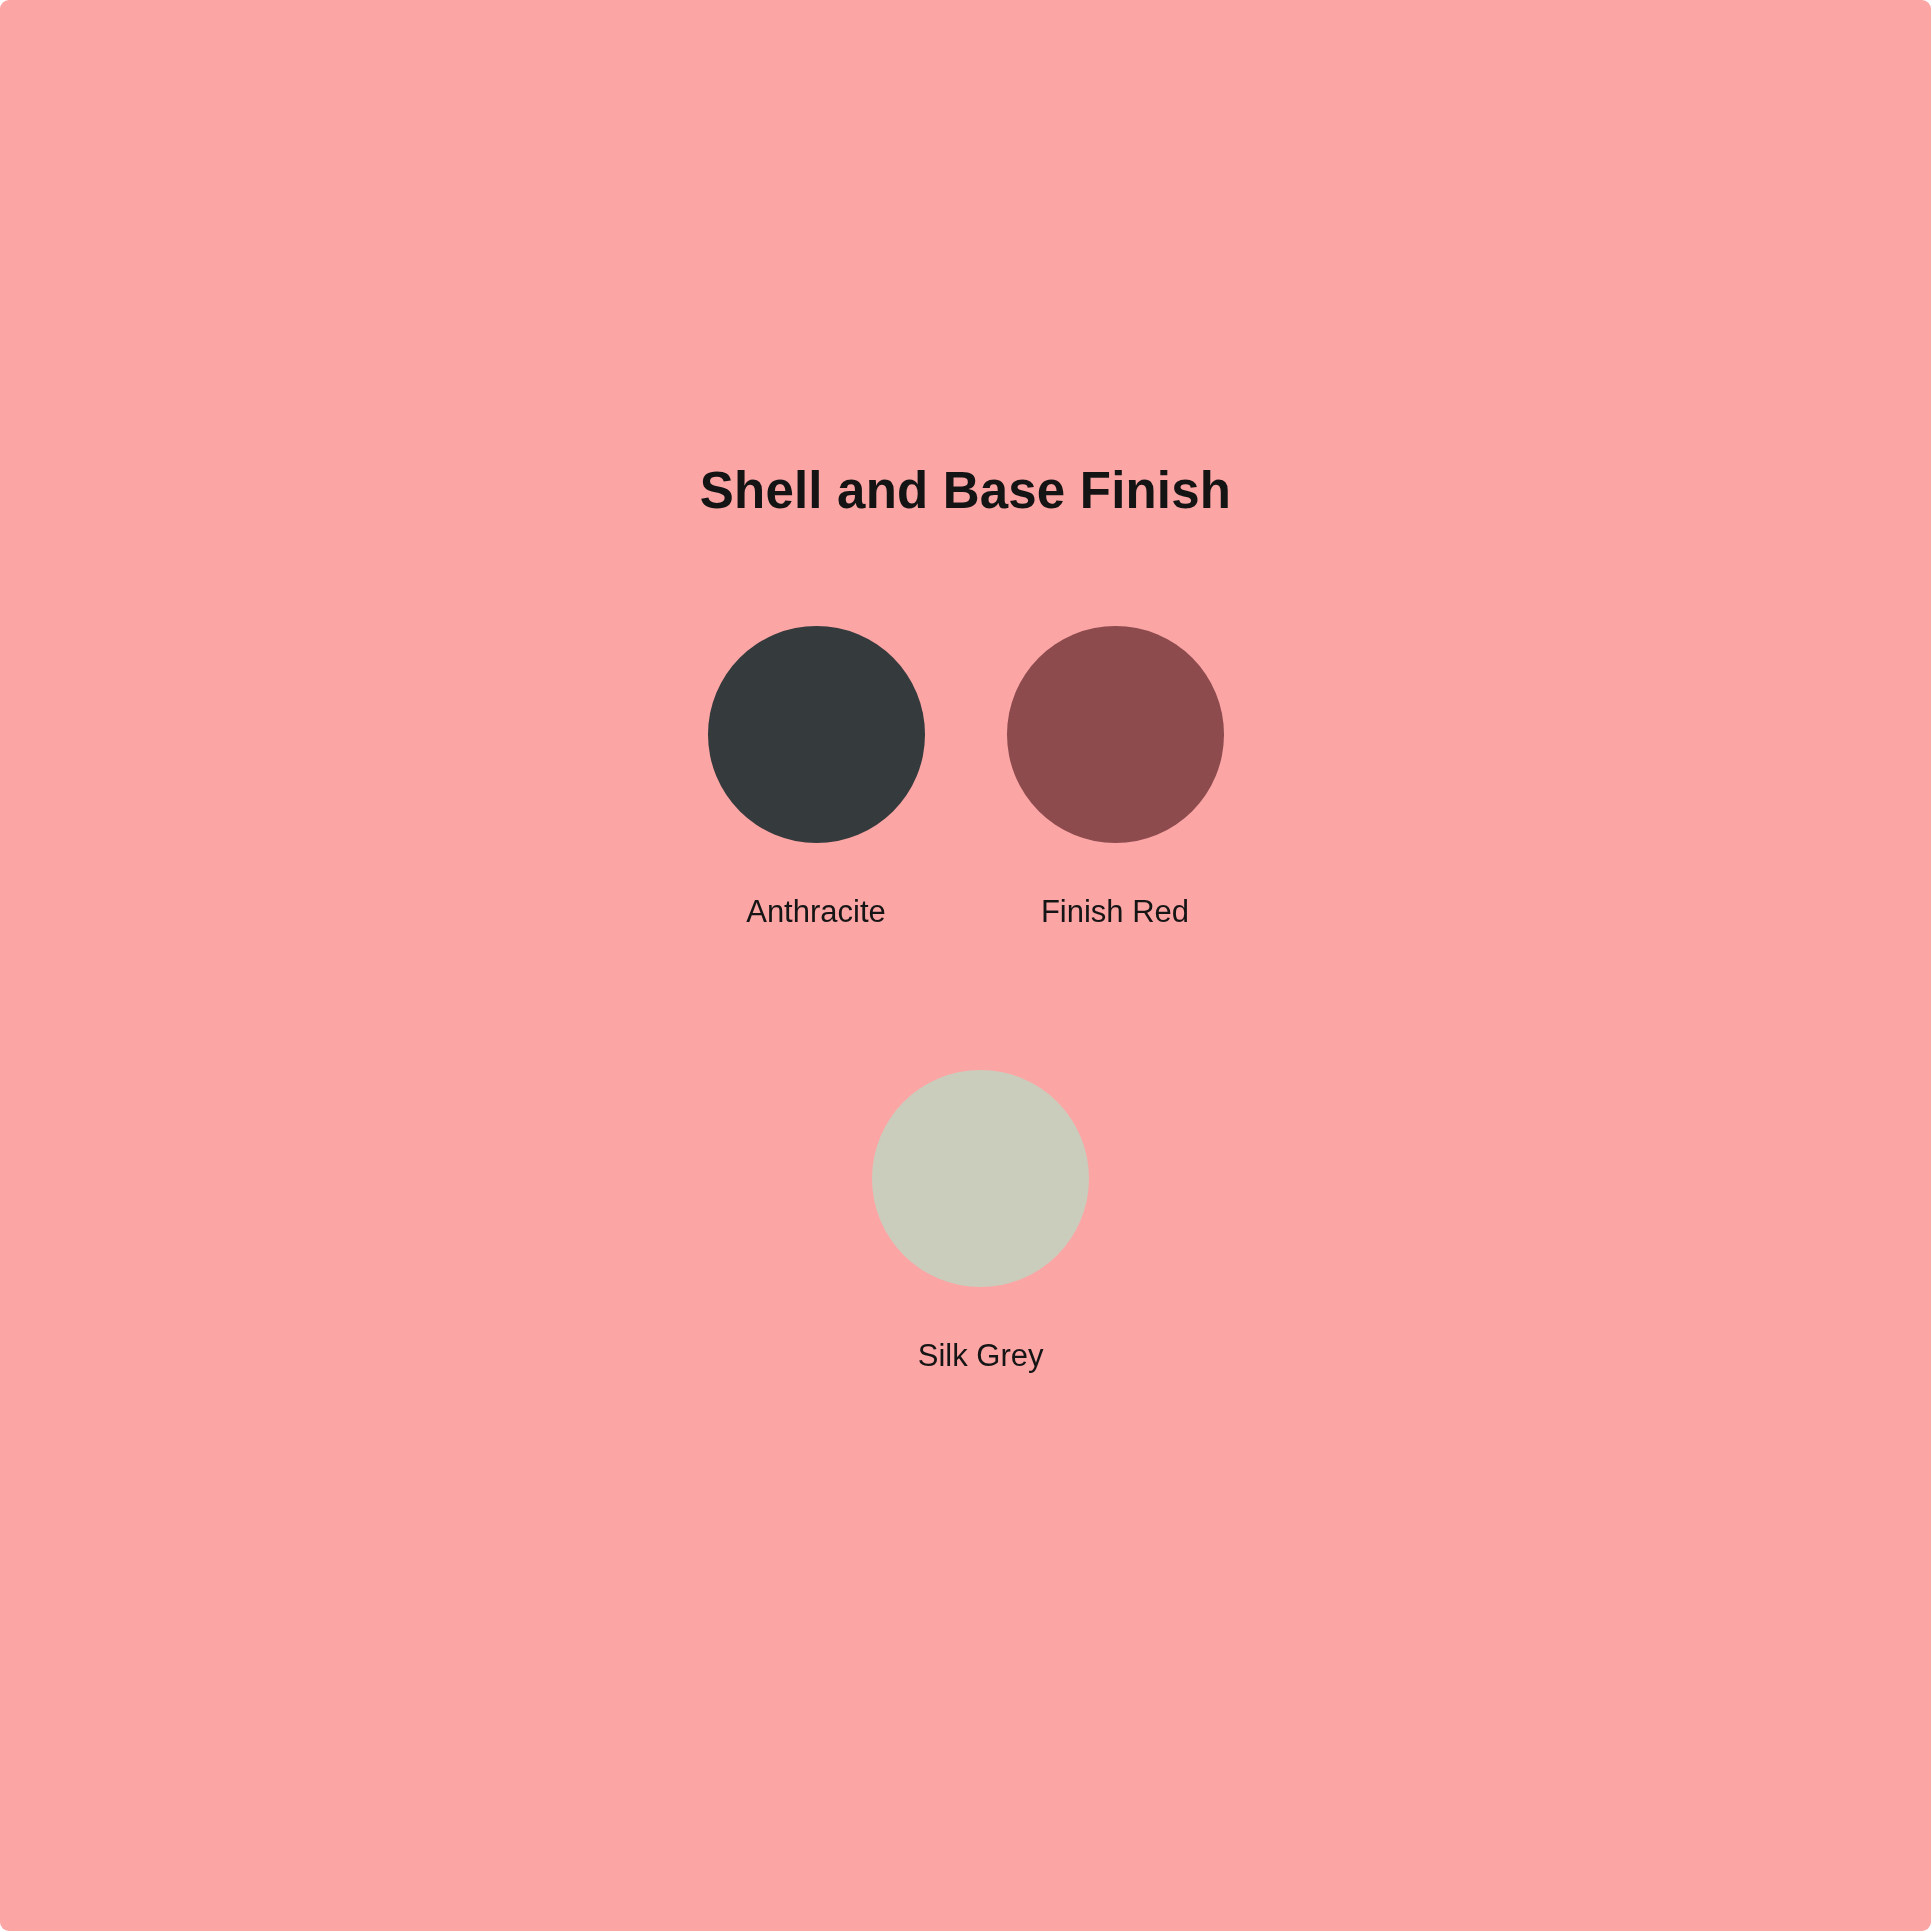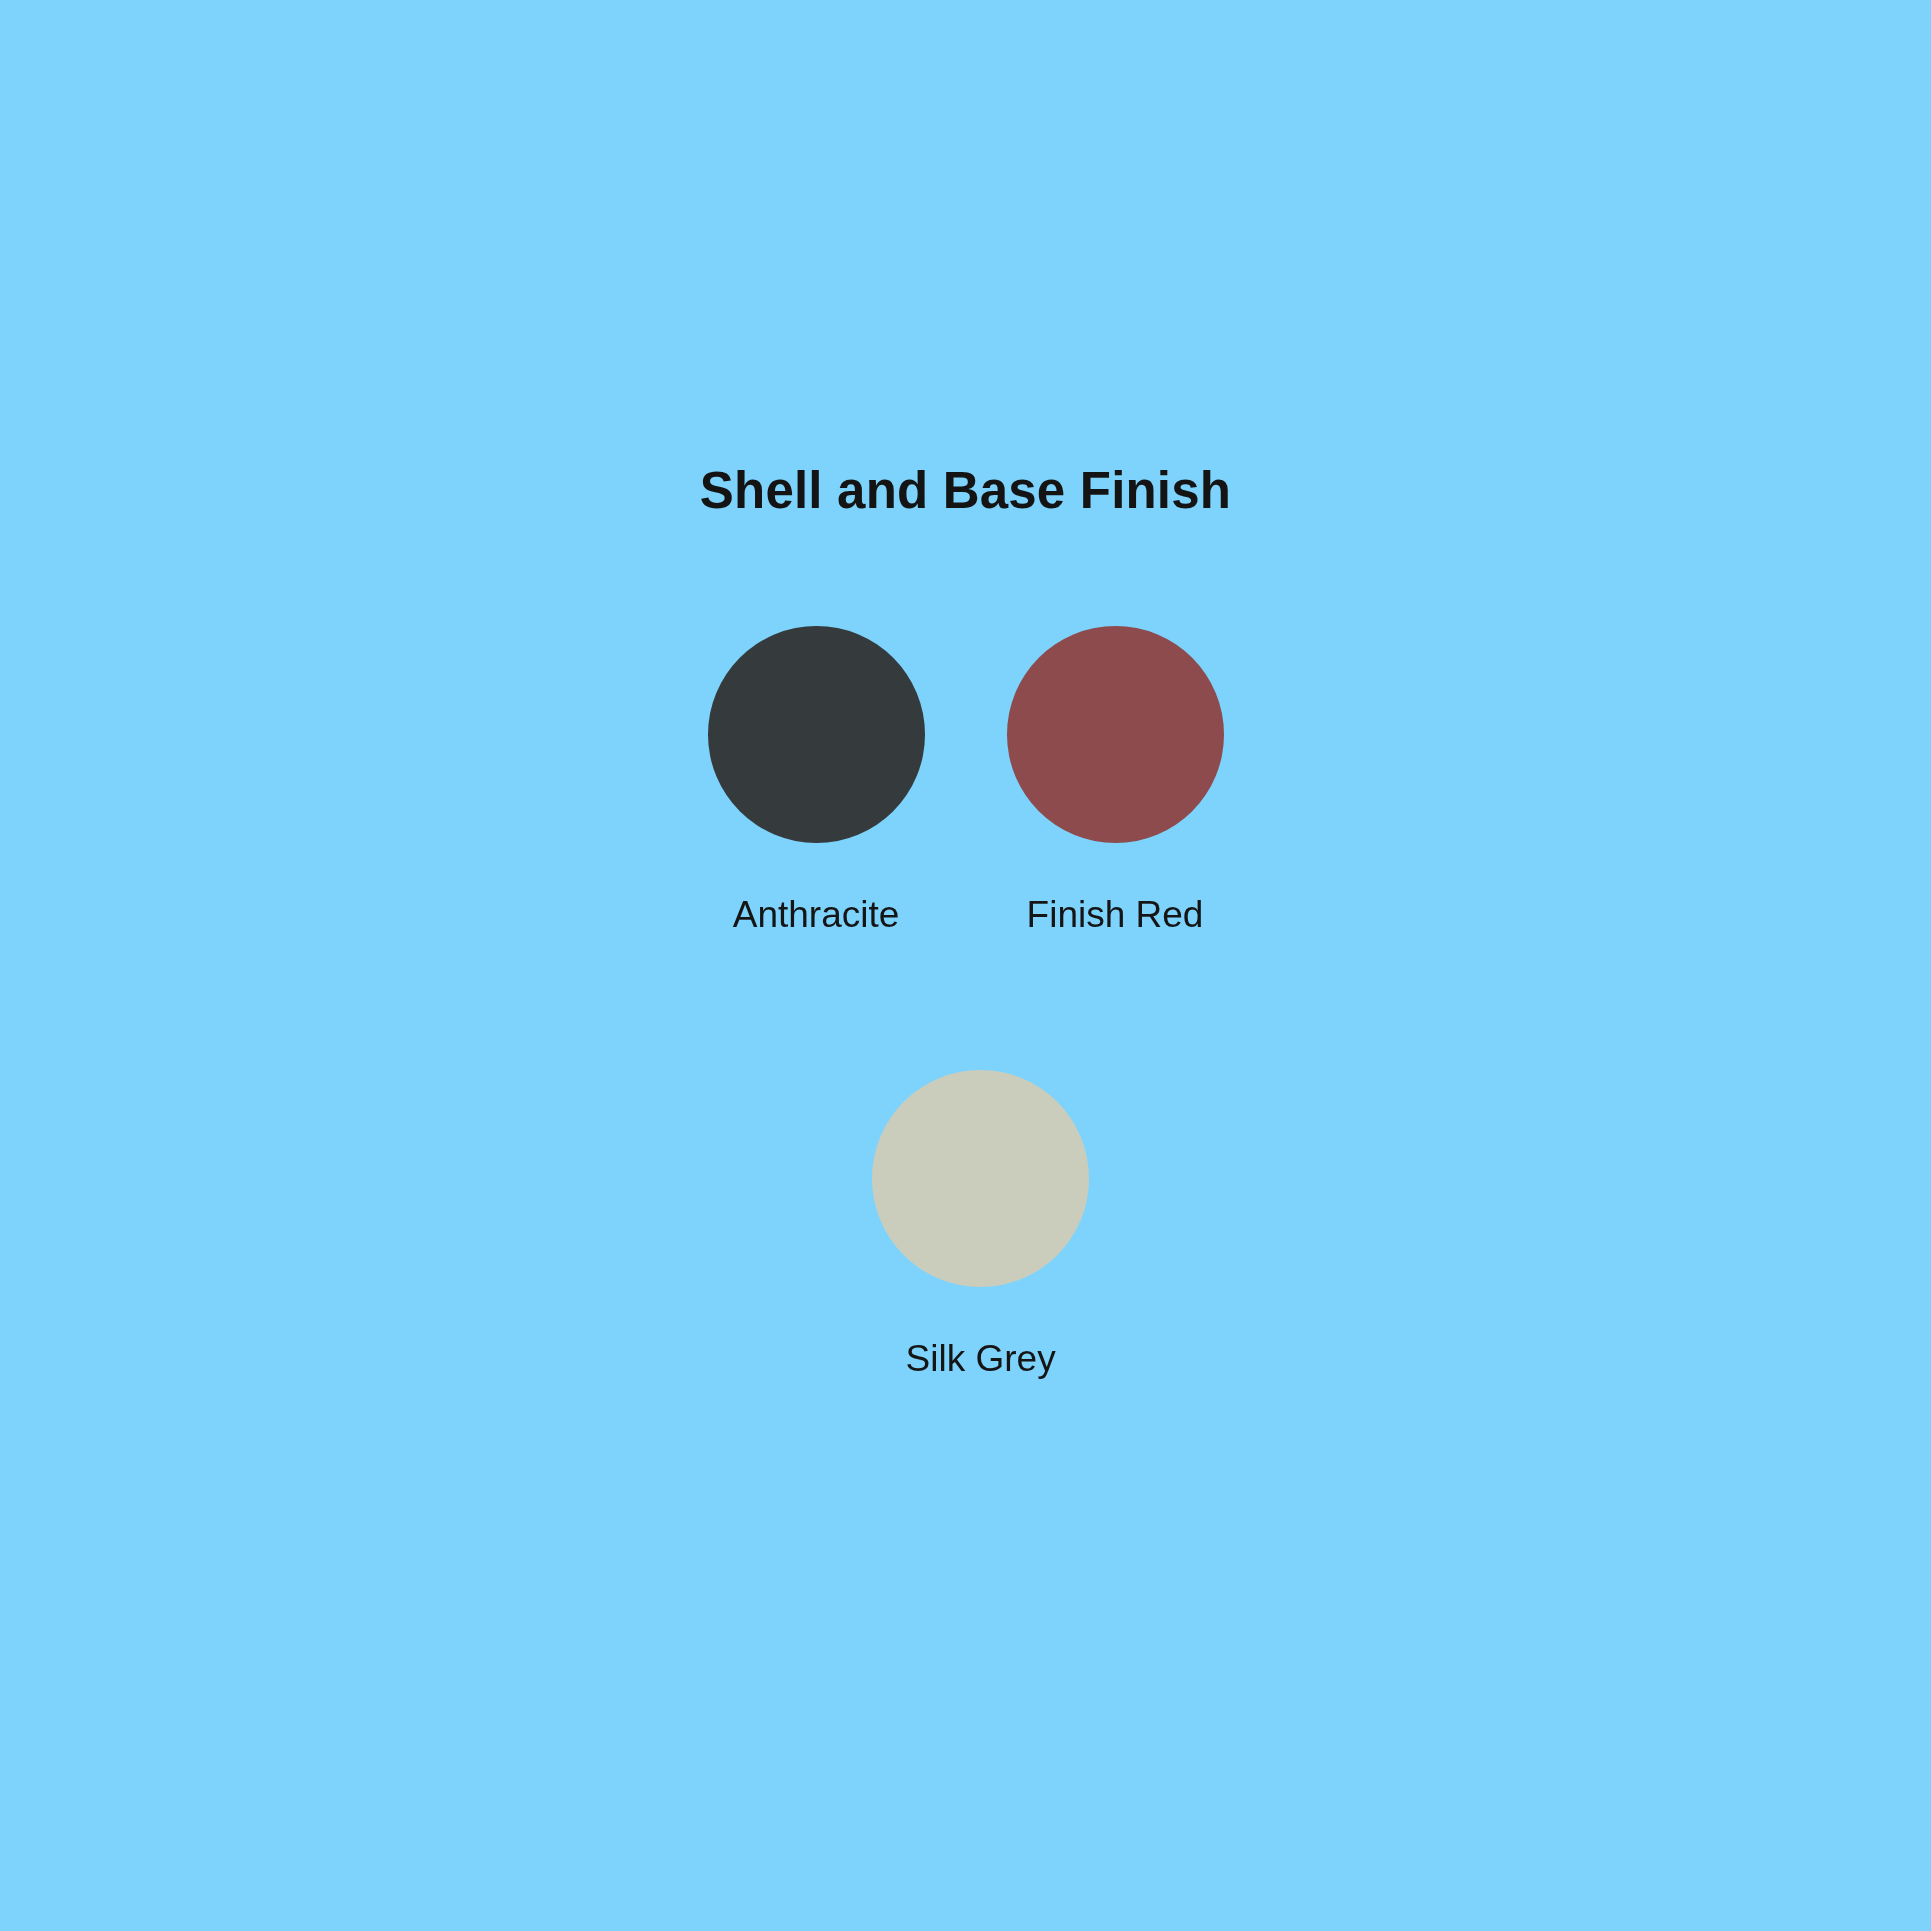--- a/index.html
+++ b/index.html
@@ -11,21 +11,22 @@
     height: 1931px;
     background: #ffffff;
     font-family: "Liberation Sans", "DejaVu Sans", sans-serif;
     overflow: hidden;
   }
 
   #board {
     position: relative;
     width: 1931px;
     height: 1931px;
-    background: #7dd3fc;
+    background: #fca5a5;
+    border-radius: 9px;
   }
 
   
   .title {
     position: absolute;
     left: 0;
     top: 462px;
     width: 1931px;
     text-align: center;
     font-size: 51px;
@@ -72,21 +73,21 @@
 
   .swatch-dot {
     width: 217px;
     height: 217px;
     border-radius: 50%;
     background: #cccccc;
   }
 
   .swatch-label {
     margin-top: 52px;
-    font-size: 37px;
+    font-size: 31px;
     font-weight: 400;
     color: #151515;
     line-height: 1.1;
     white-space: nowrap;
     text-align: center;
   }
 </style>
 </head>
 <body style="background: rgb(255, 255, 255);">
 

